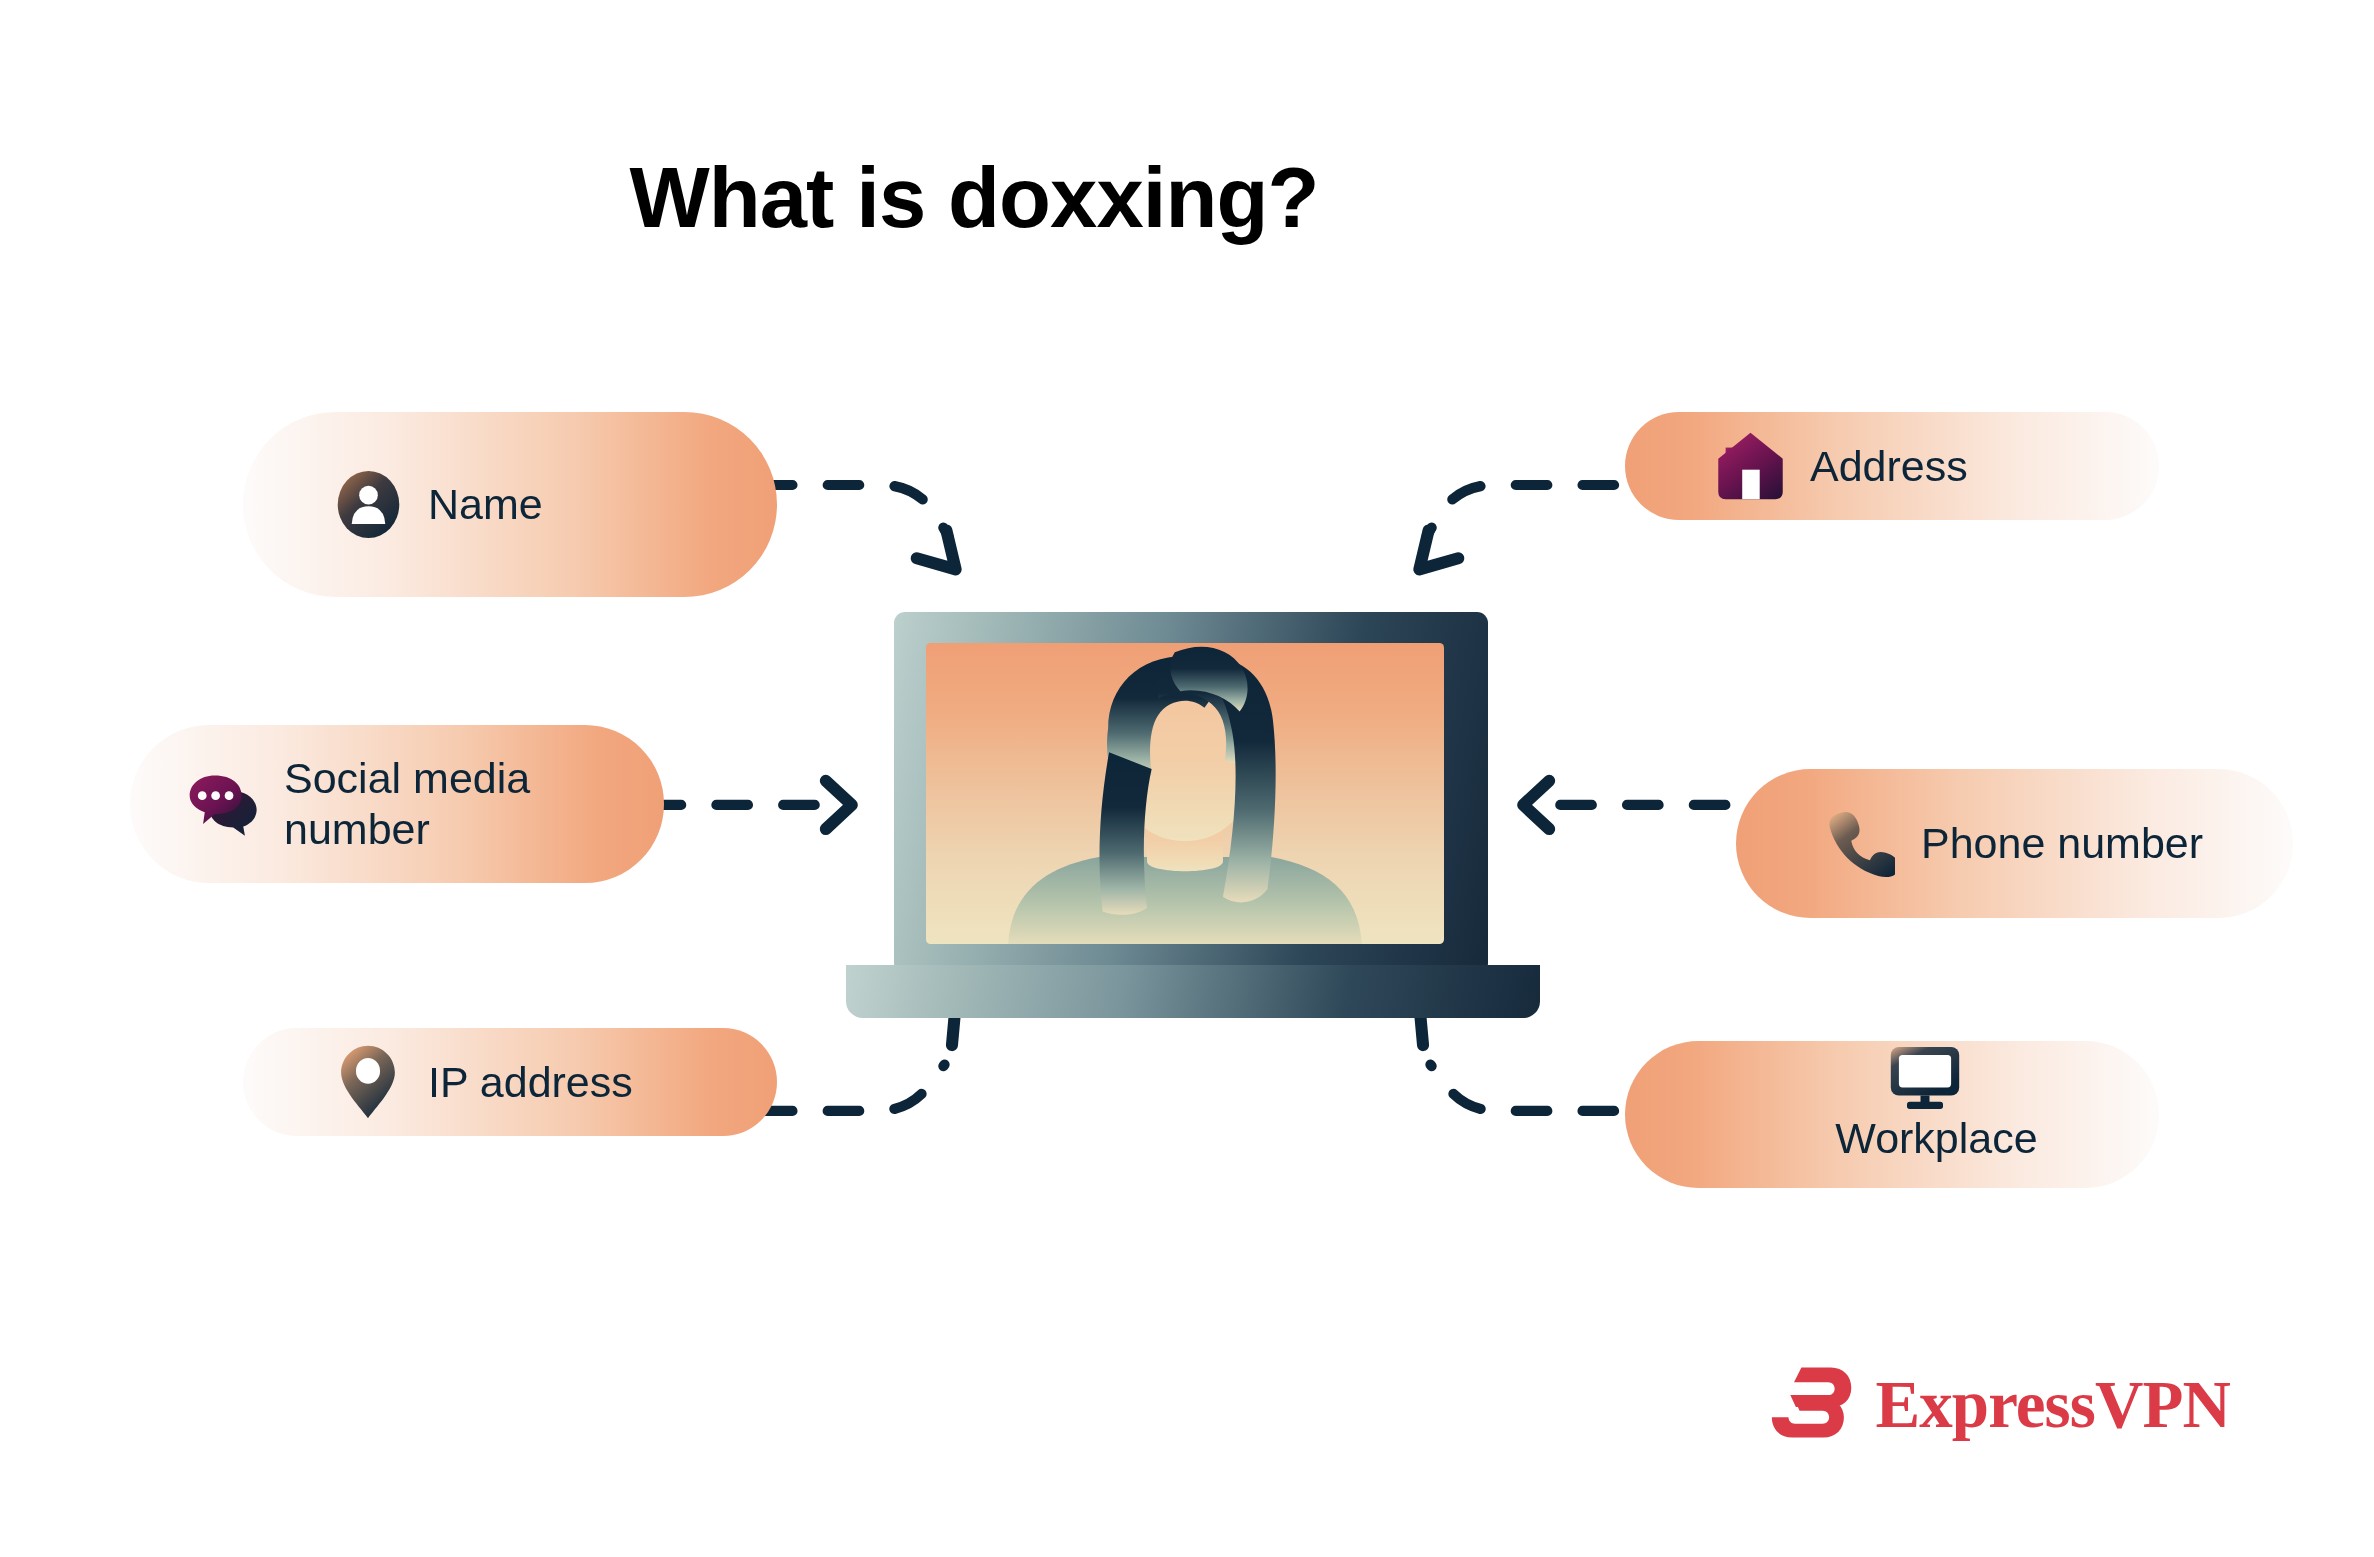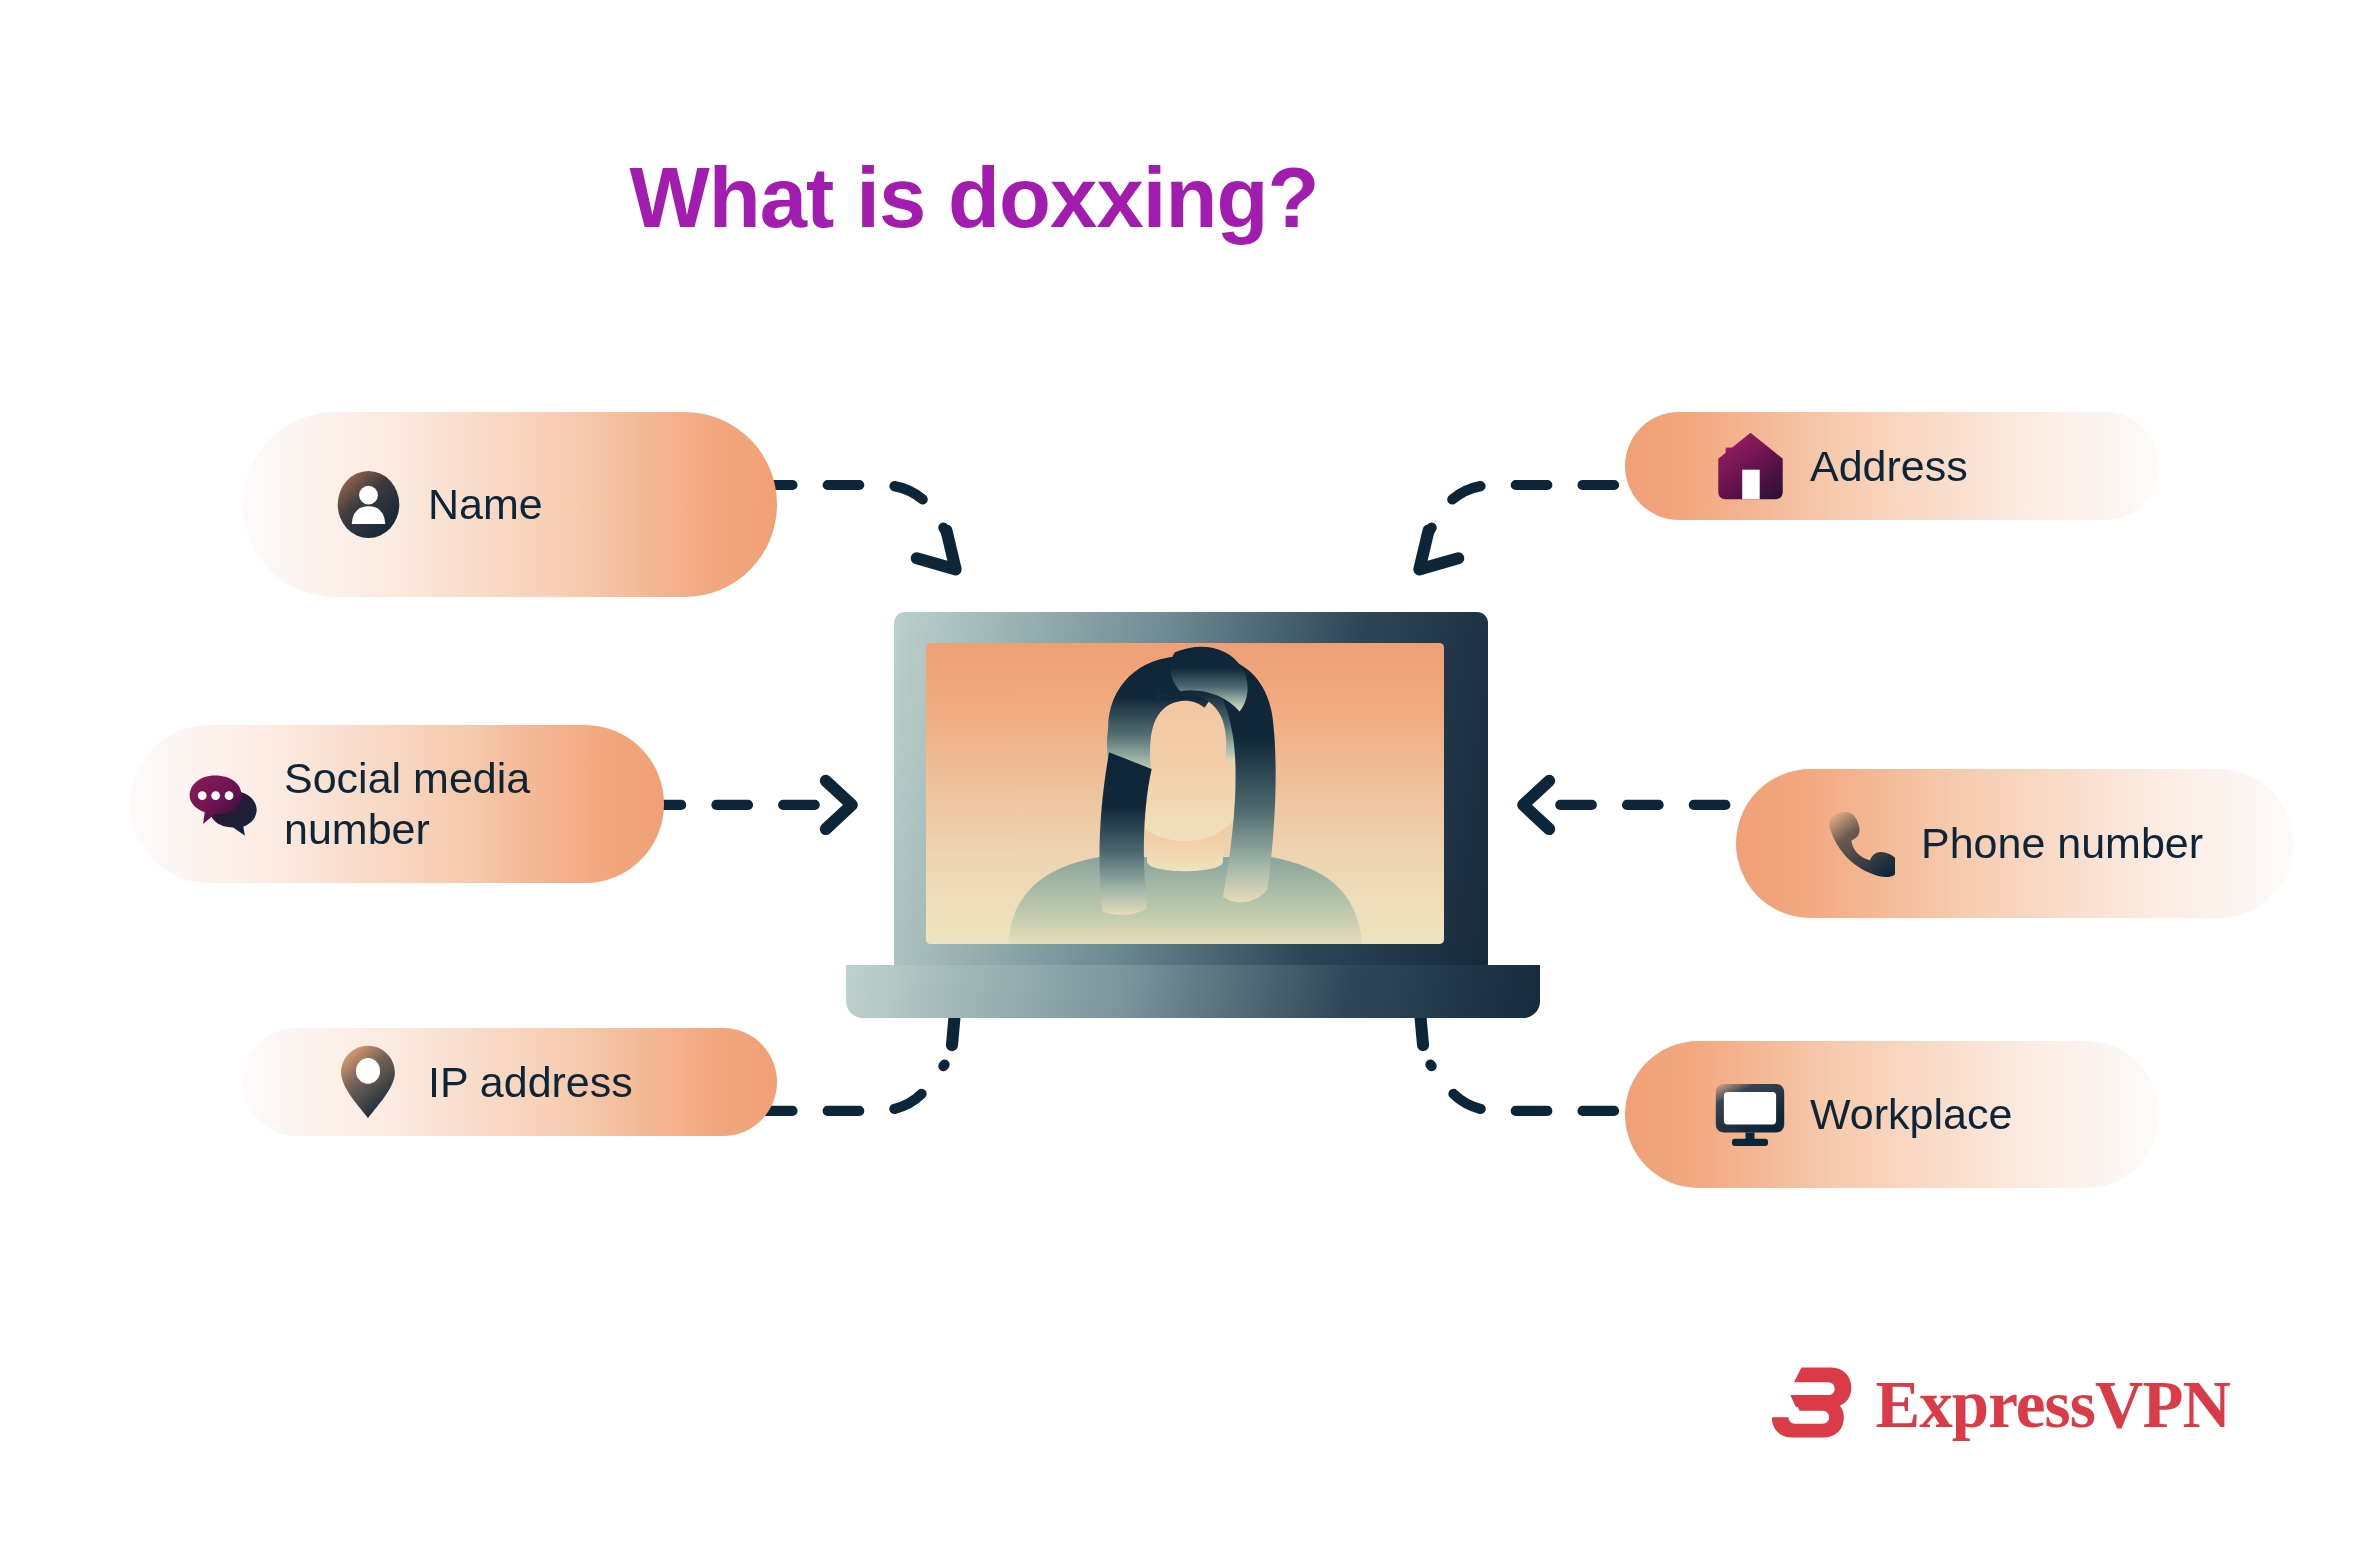--- a/index.html
+++ b/index.html
@@ -21,21 +21,21 @@
   
   #page-title {
     position: absolute;
     left: 0;
     top: 151px;
     width: 1948px;
     text-align: center;
     font-size: 85px;
     font-weight: 700;
     letter-spacing: -0.9px;
-    color: #a21caf;
+    color: #000000;
     line-height: 1.1;
     white-space: nowrap;
   }
 
   
   .pill {
     position: absolute;
     display: flex;
     align-items: center;
     border-radius: 927px;
@@ -65,21 +65,21 @@
     line-height: 1.18;
     white-space: pre-line;
   }
 
   
   #pill-name      { left: 243px;  top: 412px;  width: 534px;  height: 185px; }
   #pill-social    { left: 130px;  top: 725px;  width: 534px;  height: 158px; padding-left: 58px; }
   #pill-ip        { left: 243px;  top: 1015px; width: 534px;  height: 108px; margin-top: 13px; }
   #pill-address   { left: 1625px; top: 412px;  width: 534px;  height: 108px; }
   #pill-phone     { left: 1736px; top: 725px;  width: 557px;  height: 149px; margin-top: 44px; }
-  #pill-workplace { left: 1625px; top: 1041px; width: 534px;  height: 147px; }
+  #pill-workplace { left: 1625px; top: 1041px; width: 534px;  height: 147px; flex-direction: column; }
 
   
   #laptop {
     position: absolute;
     left: 846px;
     top: 612px;
     width: 694px;
     height: 408px;
   }
   #laptop-lid {

